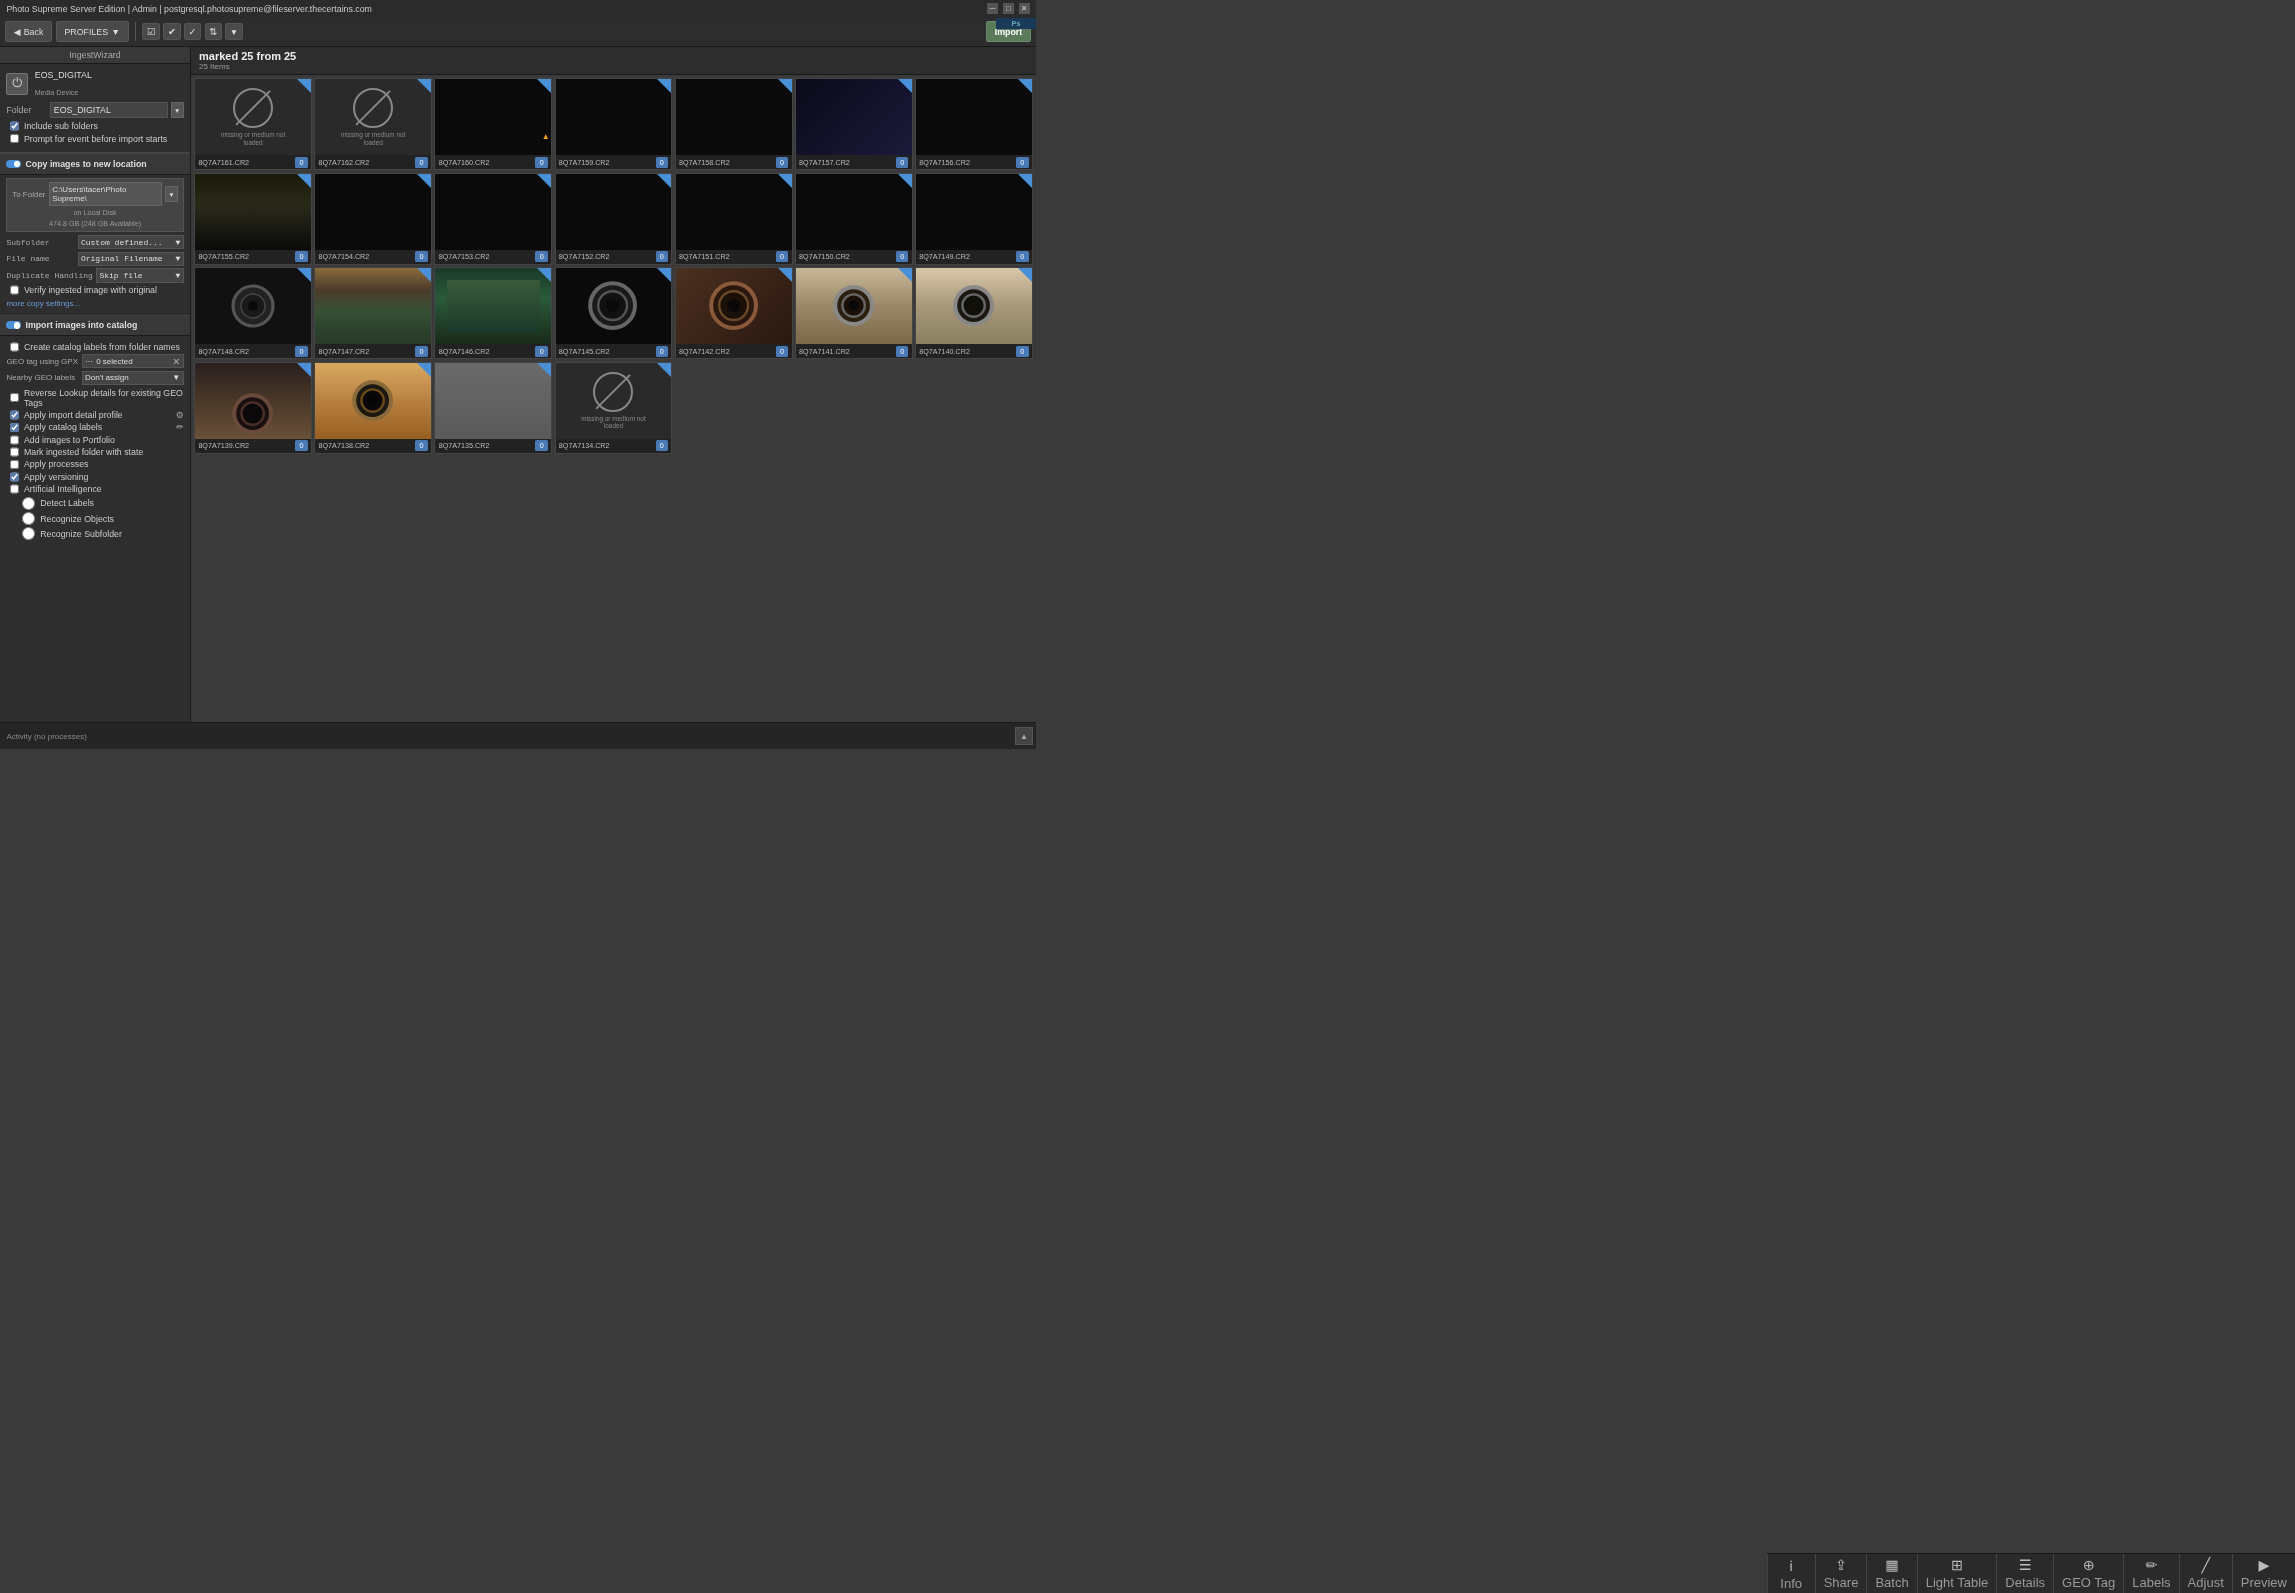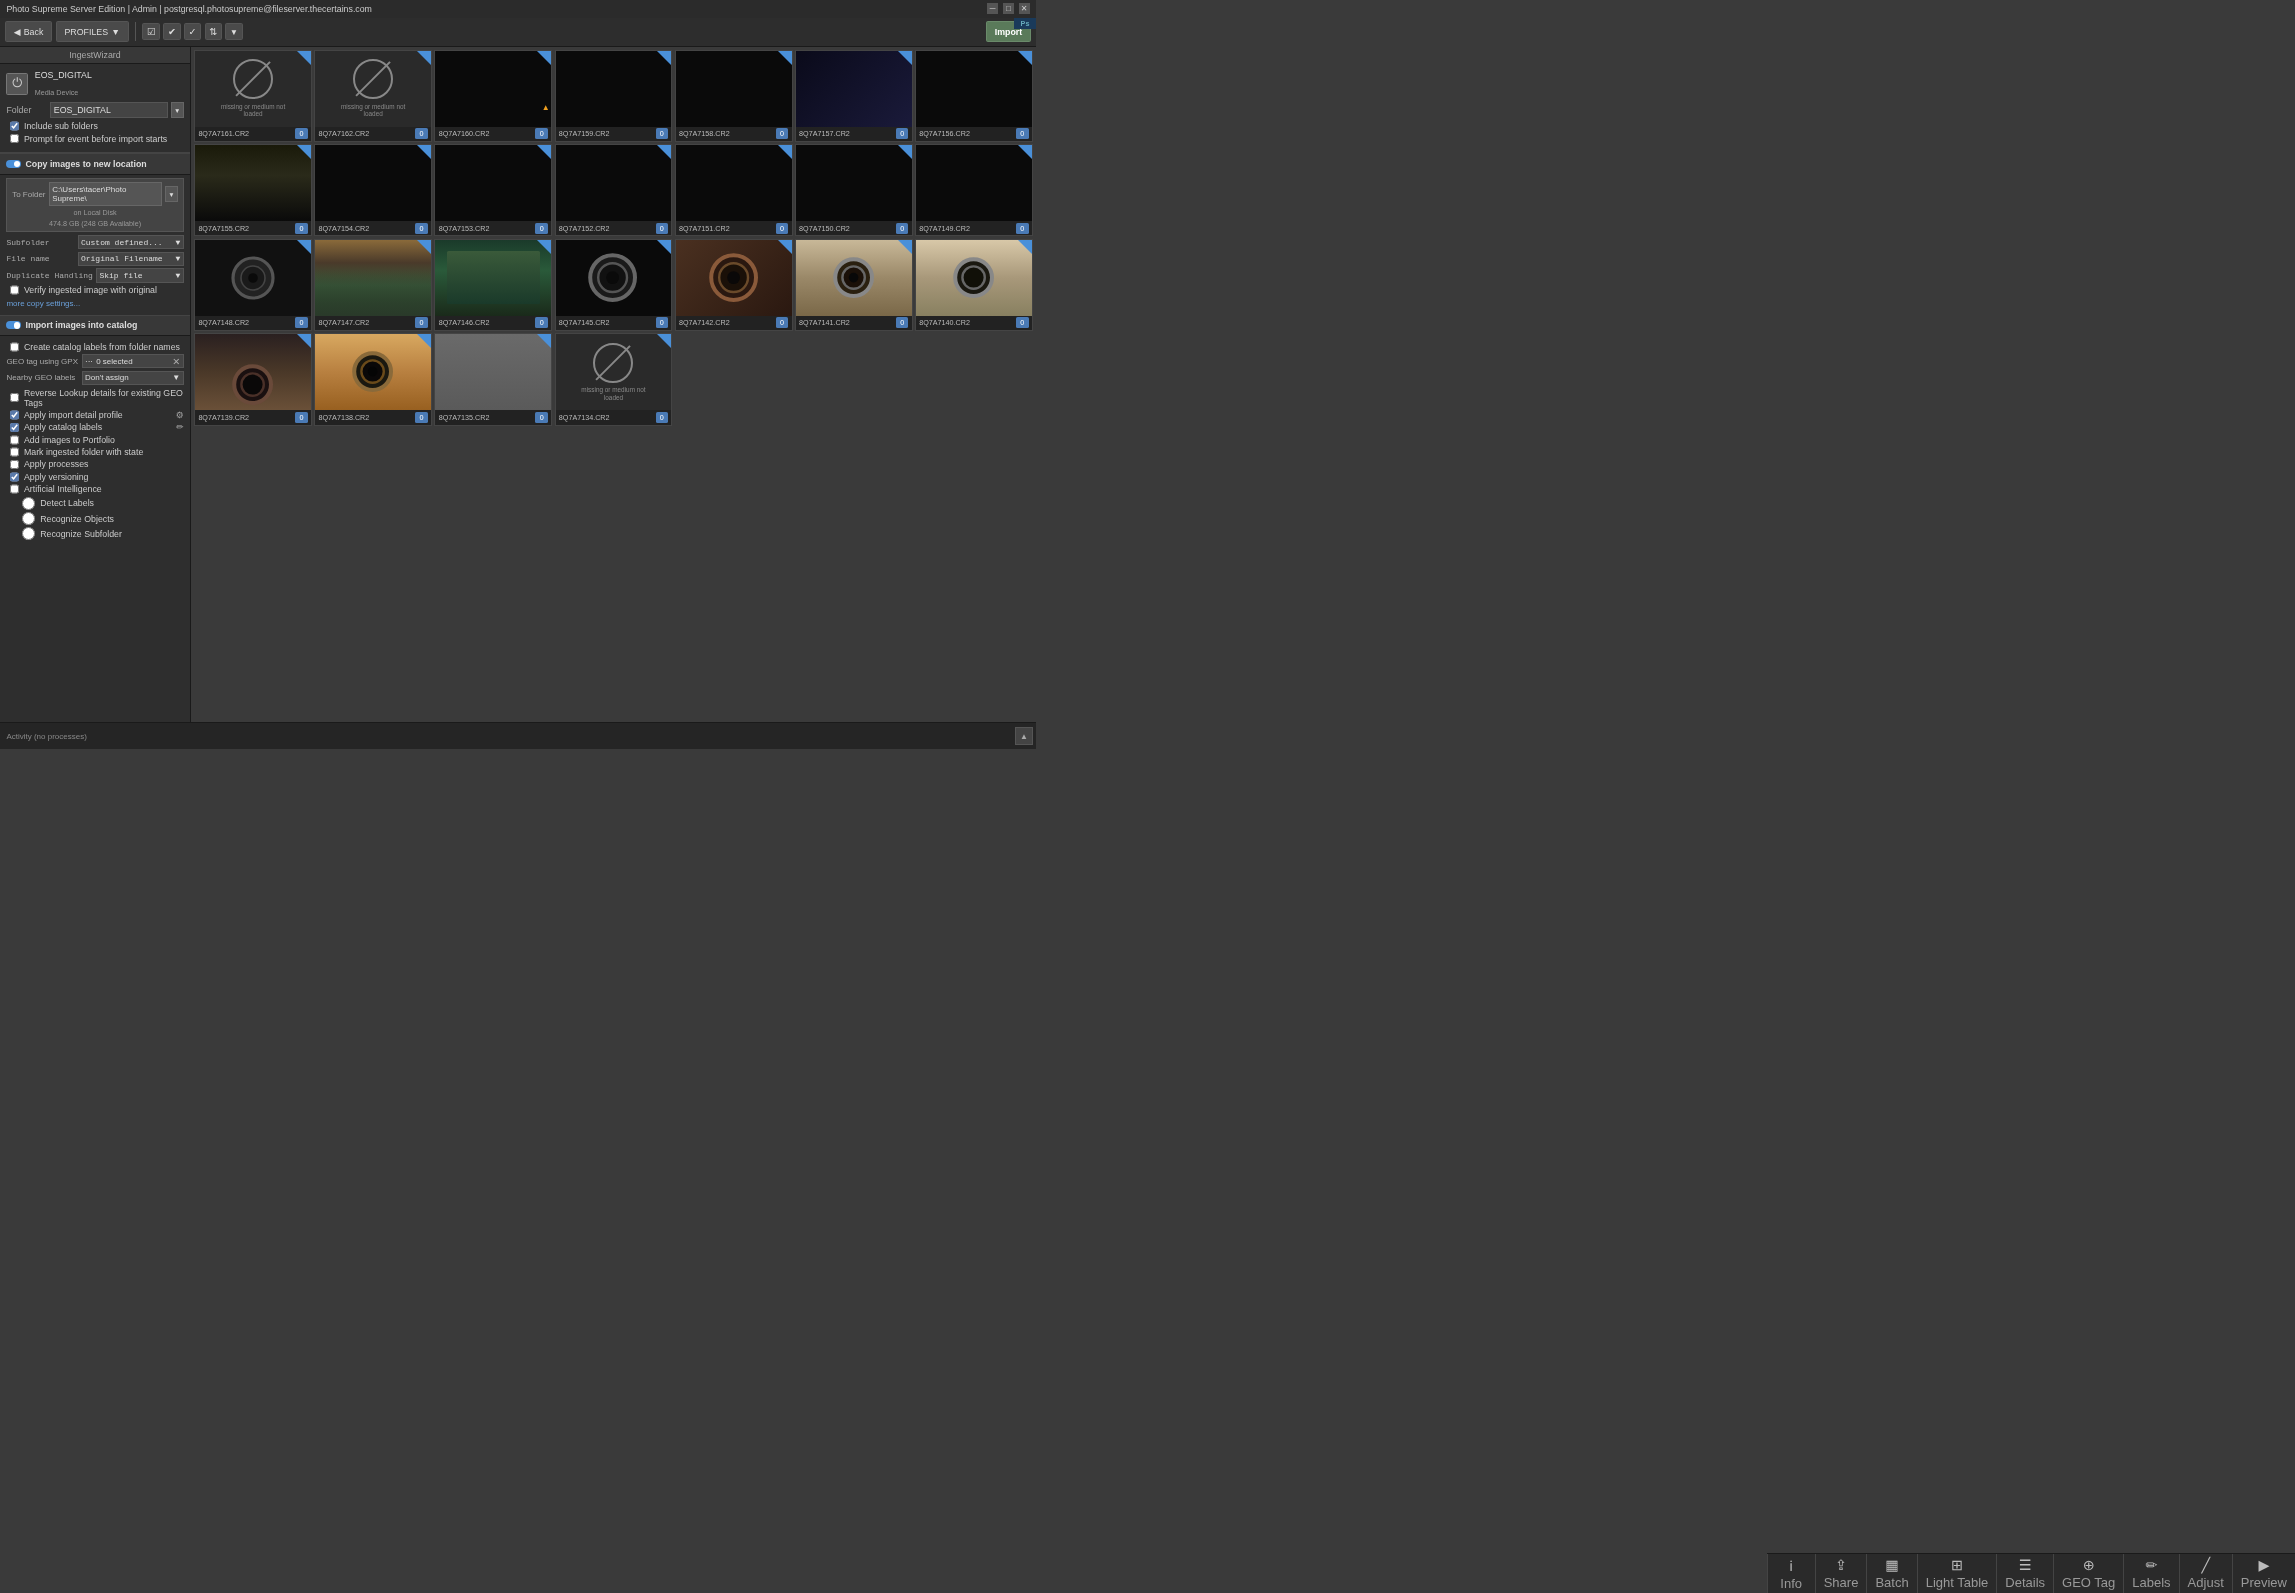--- a/index.html
+++ b/index.html
@@ -375,21 +375,21 @@
       position: absolute;
       bottom: 0;
     }
     .bottom-tool-icon { font-size: 14.3px; color: #bbb; margin-bottom: 1.6px; }
     .bottom-tool-label { font-size: 13px; color: #999; }
 
     .ps-logo {
       position: absolute;
       top: 17.5px;
       right: 0;
-      width: 22px;
+      width: 40px;
       height: 11px;
       background: #1a3a5a;
       display: flex; align-items: center; justify-content: center;
       font-size: 7.2px; color: #6ab; font-weight: bold;
     }
   </style>
 </head>
 <body>
 
 <div id="titlebar">
@@ -592,20 +592,26 @@
       </div>
 
       <div class="checkbox-row" style="padding-left:16px;">
         <input type="radio" style="">
         <span>Recognize Subfolder</span>
       </div>
     </div>
   </div>
 
   <div id="grid-area">
+    <div id="grid-header">
+      <div style="display:flex;flex-direction:column;">
+        <span id="grid-title">marked 25 from 25</span>
+        <span id="grid-subtitle">25 Items</span>
+      </div>
+    </div>
 
     <div id="image-grid">
     <div class="img-cell">
           <div class="img-thumb">
             <div class="missing-overlay">
         <div class="no-sign"></div>
         <div class="missing-text">missing or medium not<br>loaded</div>
       </div>
             <div class="corner-mark"></div>
           </div>

